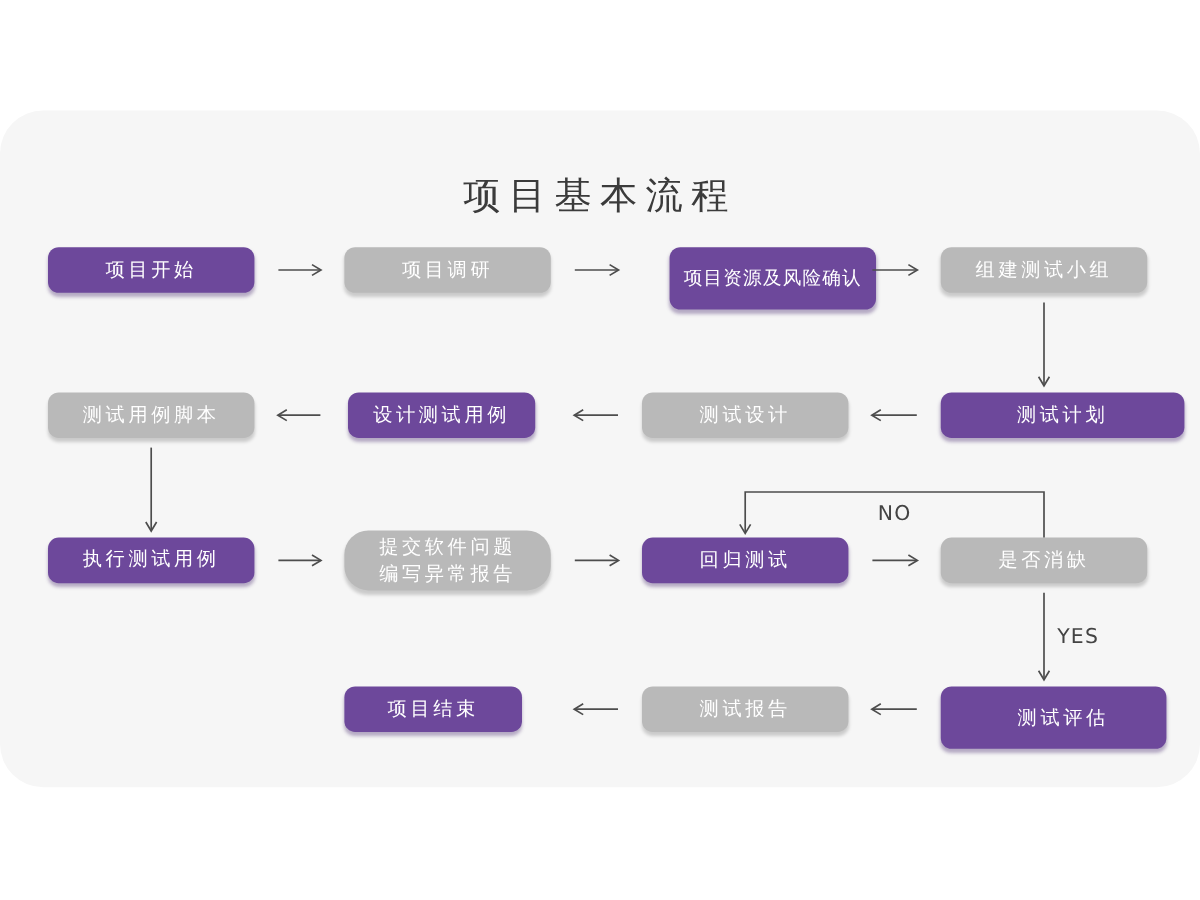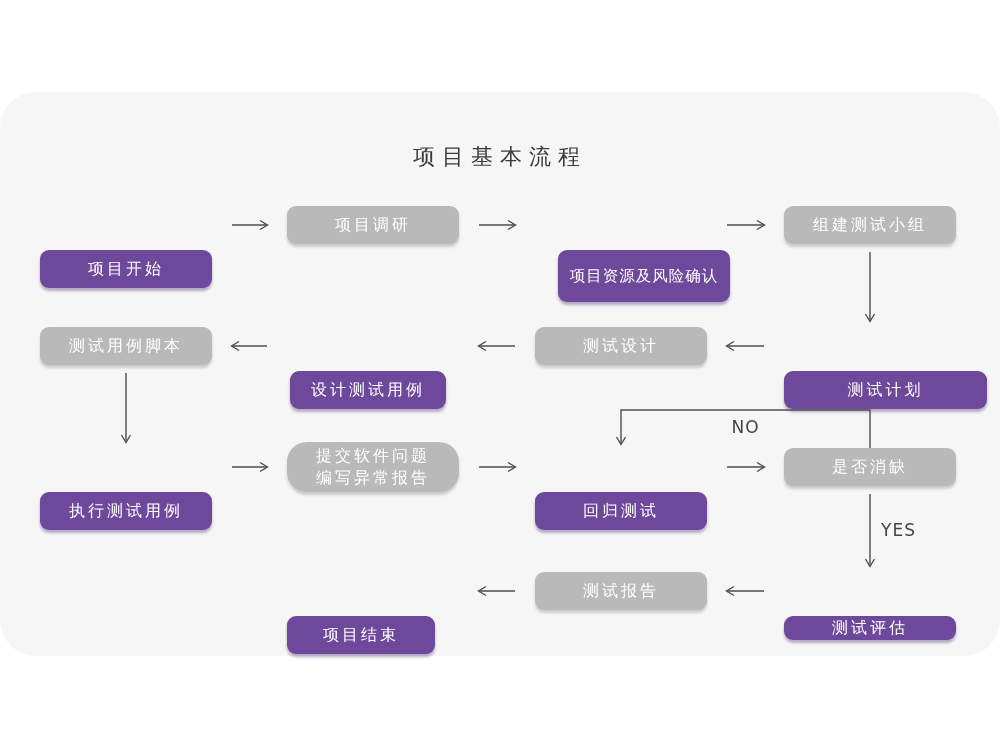--- a/index.html
+++ b/index.html
@@ -7,31 +7,31 @@
     width:1000px; height:750px; position:relative; overflow:hidden;
     background:#ffffff;
     font-family:"DejaVu Sans","Liberation Sans",sans-serif;
   }
   .card {
     position:absolute; left:0; top:92px; width:1000px; height:564px;
     background:var(--card-bg,#f6f6f6); border-radius:36px;
   }
   .diagram-title {
     position:absolute; top:142px; left:0; width:1000px;
-    text-align:center; font-size:22px; font-weight:500;
+    text-align:center; font-size:31px; font-weight:500;
     letter-spacing:7px; color:var(--title-color,#3b3b3b);
   }
   .node {
     position:absolute; display:flex; flex-direction:column;
     align-items:center; justify-content:center;
     border-radius:9px; color:#ffffff; font-size:16px;
     letter-spacing:3px; line-height:1.35; text-align:center;
     white-space:nowrap;
   }
-  .node.primary   { background:var(--primary,#6d489b);  box-shadow:0 3px 3px rgba(58,26,99,0.35);margin-top:44px; }
+  .node.primary   { background:var(--primary,#6d489b);  box-shadow:0 3px 3px rgba(58,26,99,0.35); }
   .node.secondary { background:var(--secondary,#b9b9b9); box-shadow:0 3px 3px rgba(0,0,0,0.18); }
   .node.tight { letter-spacing:1px; font-size:15.5px; }
   svg.connectors { position:absolute; left:0; top:0; pointer-events:none; }
   svg.connectors text {
     font-family:"DejaVu Sans","Liberation Sans",sans-serif;
     font-size:17px; letter-spacing:1px; fill:#444444;
   }
 </style>
 </head>
 <body>
@@ -76,21 +76,21 @@
     </div>
     <div class="node secondary" style="left: 784px; top: 448px; width: 172px; height: 38px;">
       <span>是否消缺</span>
     </div>
     <div class="node primary" style="left: 287px; top: 572px; width: 148px; height: 38px;">
       <span>项目结束</span>
     </div>
     <div class="node secondary" style="left: 535px; top: 572px; width: 172px; height: 38px;">
       <span>测试报告</span>
     </div>
-    <div class="node primary" style="left: 784px; top: 572px; width: 172px; height: 24px;">
+    <div class="node primary" style="left: 784px; top: 572px; width: 172px; height: 52px; padding-left: 16px;">
       <span>测试评估</span>
     </div>
   </div>
 
 <svg class="connectors" id="connectors" width="1000" height="750" viewBox="0 0 1000 750">
   <defs>
     <marker id="arrowV" markerWidth="14" markerHeight="14" refX="10" refY="6" orient="auto" markerUnits="userSpaceOnUse">
       <path d="M3,1.5 L10.5,6 L3,10.5" fill="none" stroke="#4d4d4d" stroke-width="1.4"></path>
     </marker>
   </defs>

